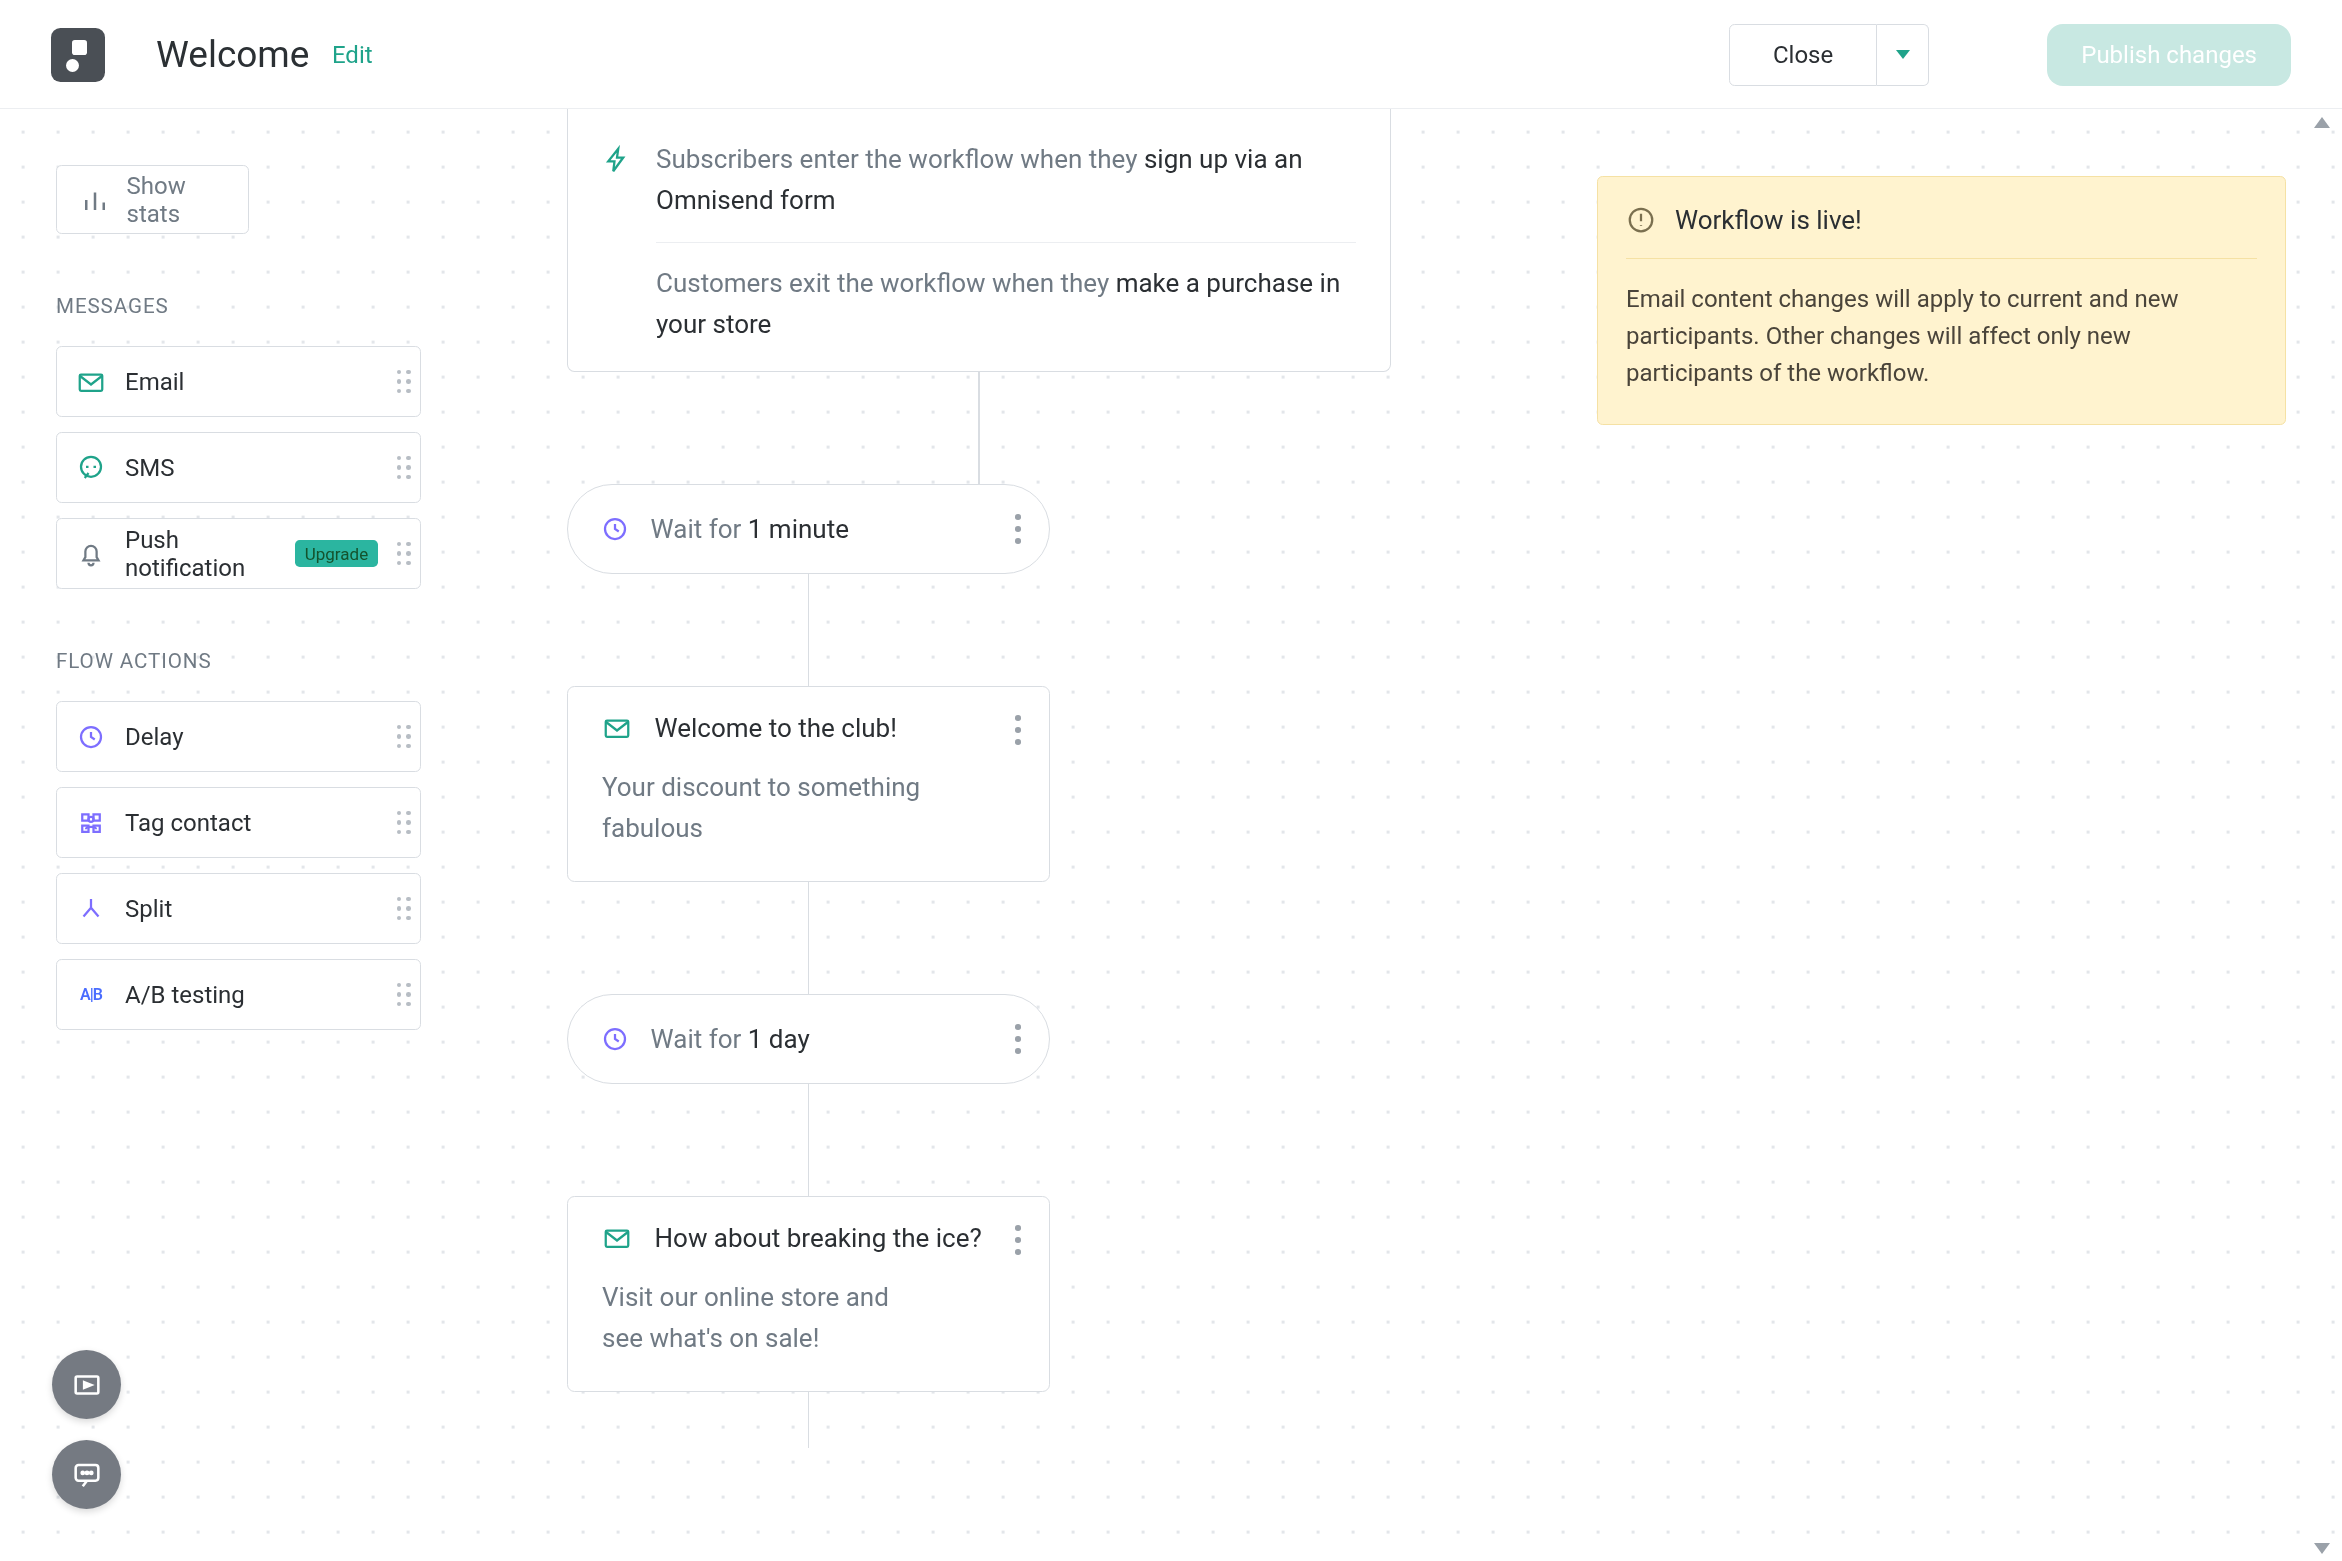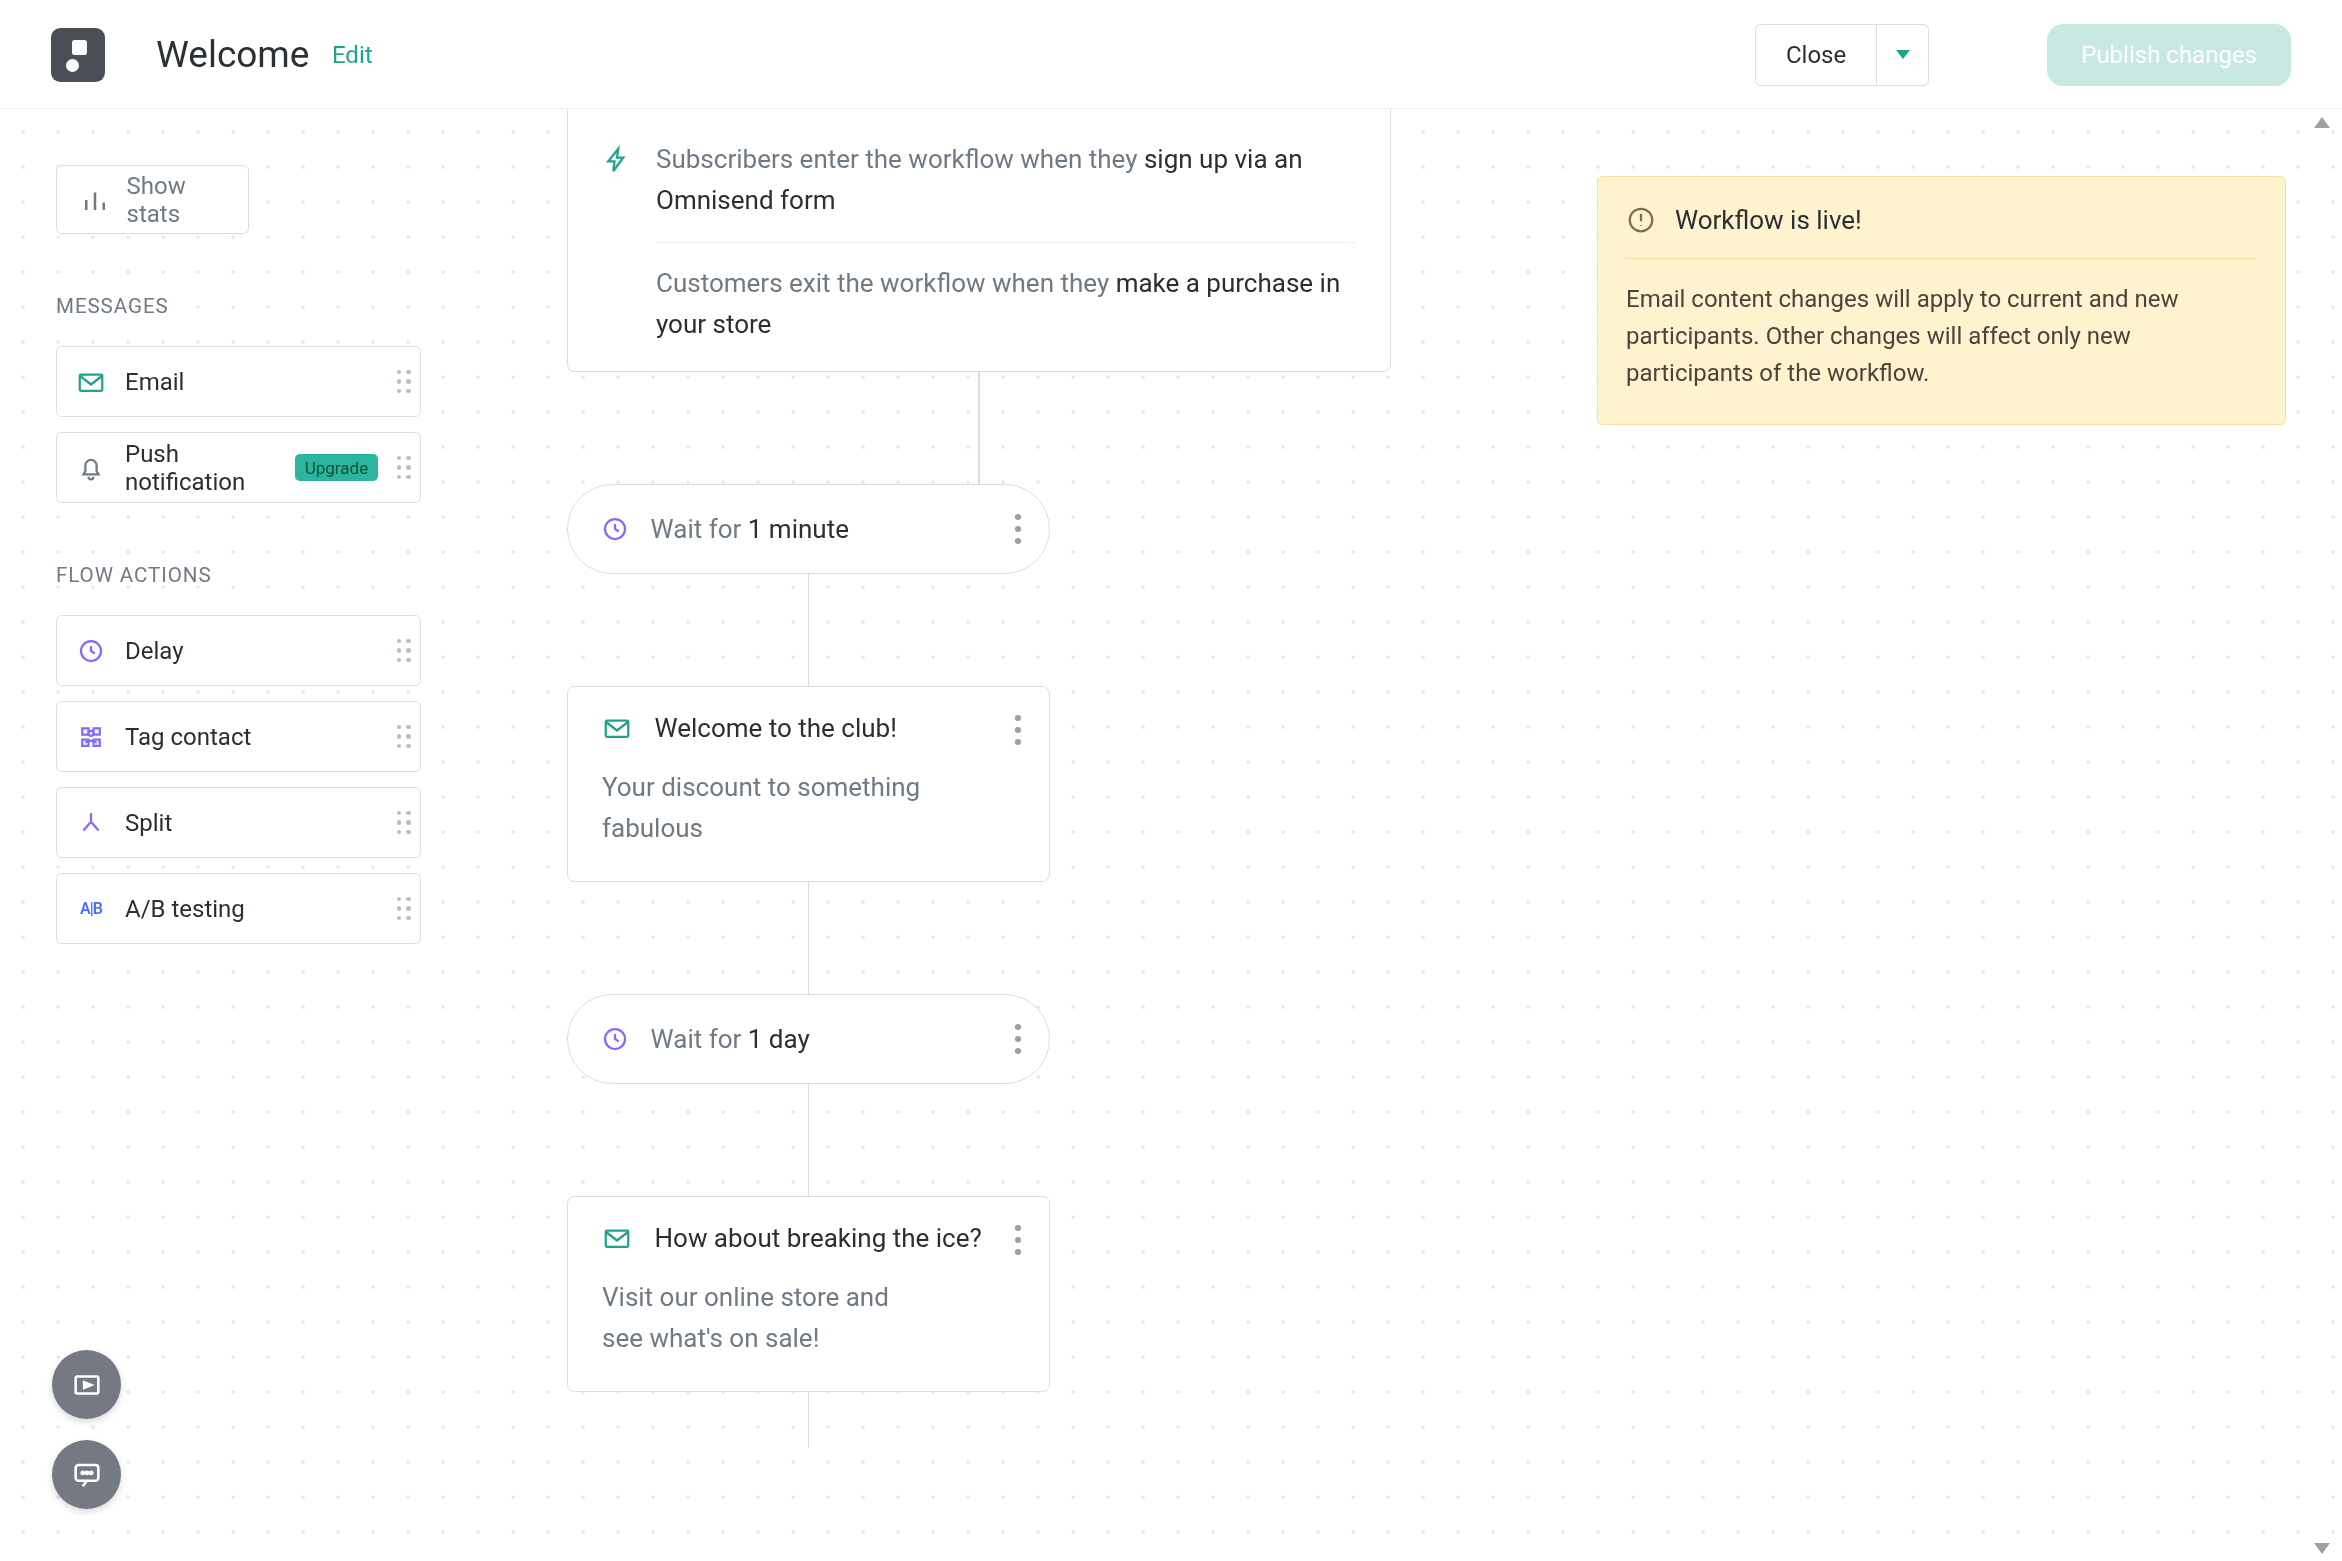--- a/index.html
+++ b/index.html
@@ -47,21 +47,21 @@
   .logo .sq{width:15px;height:15px;background:#fff;border-radius:2.8px;position:relative;top:-7.5px;left:7.5px;}
   .logo .cc{width:13px;height:13px;border-radius:50%;background:#fff;position:relative;top:11.2px;left:-13px;}
   .title{font-size:37px;margin-left:51px;color:#2b3034;font-weight:400;}
   .edit-link{margin-left:22.5px;color:var(--teal);font-size:24px;cursor:pointer;}
   .header-right{margin-left:auto;display:flex;align-items:center;gap:17px;}
   .btn{
     height:62px;border:0.9px solid var(--border);border-radius:5.6px;background:#fff;
     display:flex;align-items:center;justify-content:center;cursor:pointer;
     font-size:24px;color:var(--text);
   }
-  .btn-close{padding:0 30px;border-top-right-radius:0;border-bottom-right-radius:0;margin-left:12px;}
+  .btn-close{padding:0 43px;border-top-right-radius:0;border-bottom-right-radius:0;margin-left:12px;}
   .btn-chevron{width:52px;border-left:none;border-top-left-radius:0;border-bottom-left-radius:0;}
   .btn-publish{
     padding:0 34px;border:none;background:var(--teal-light);color:#fff;border-radius:16px;
     margin-left:101px;
   }
   .chevron-down{width:0;height:0;border-left:7.5px solid transparent;border-right:7.5px solid transparent;border-top:9.4px solid var(--teal);}
 
   
   .workspace{
     position:relative;height:calc(100% - 109px);overflow:hidden;
@@ -209,20 +209,38 @@
     <div class="group-label">MESSAGES</div>
     <div class="group">
       <div class="item">
         <span class="ico c-teal">
           <svg viewBox="0 0 24 24" stroke-width="1.8">
               <rect x="3" y="6" width="18" height="13" rx="1"></rect>
               <path d="M3 7l9 7 9-7"></path>
             </svg>
         </span>
         <span>Email</span>
+        <div class="handle">
+            <span></span>
+            <span></span>
+            <span></span>
+            <span></span>
+            <span></span>
+            <span></span>
+          </div>
+      </div>
+      <div class="item">
+        <span class="ico c-teal">
+          <svg viewBox="0 0 24 24" stroke-width="1.8">
+              <circle cx="12" cy="11" r="8"></circle>
+              <path d="M7 20l3-4"></path>
+              <path d="M8 11h2M14 11h2"></path>
+            </svg>
+        </span>
+        <span>SMS</span>
         <div class="handle">
             <span></span>
             <span></span>
             <span></span>
             <span></span>
             <span></span>
             <span></span>
           </div>
       </div>
       <div class="item">

